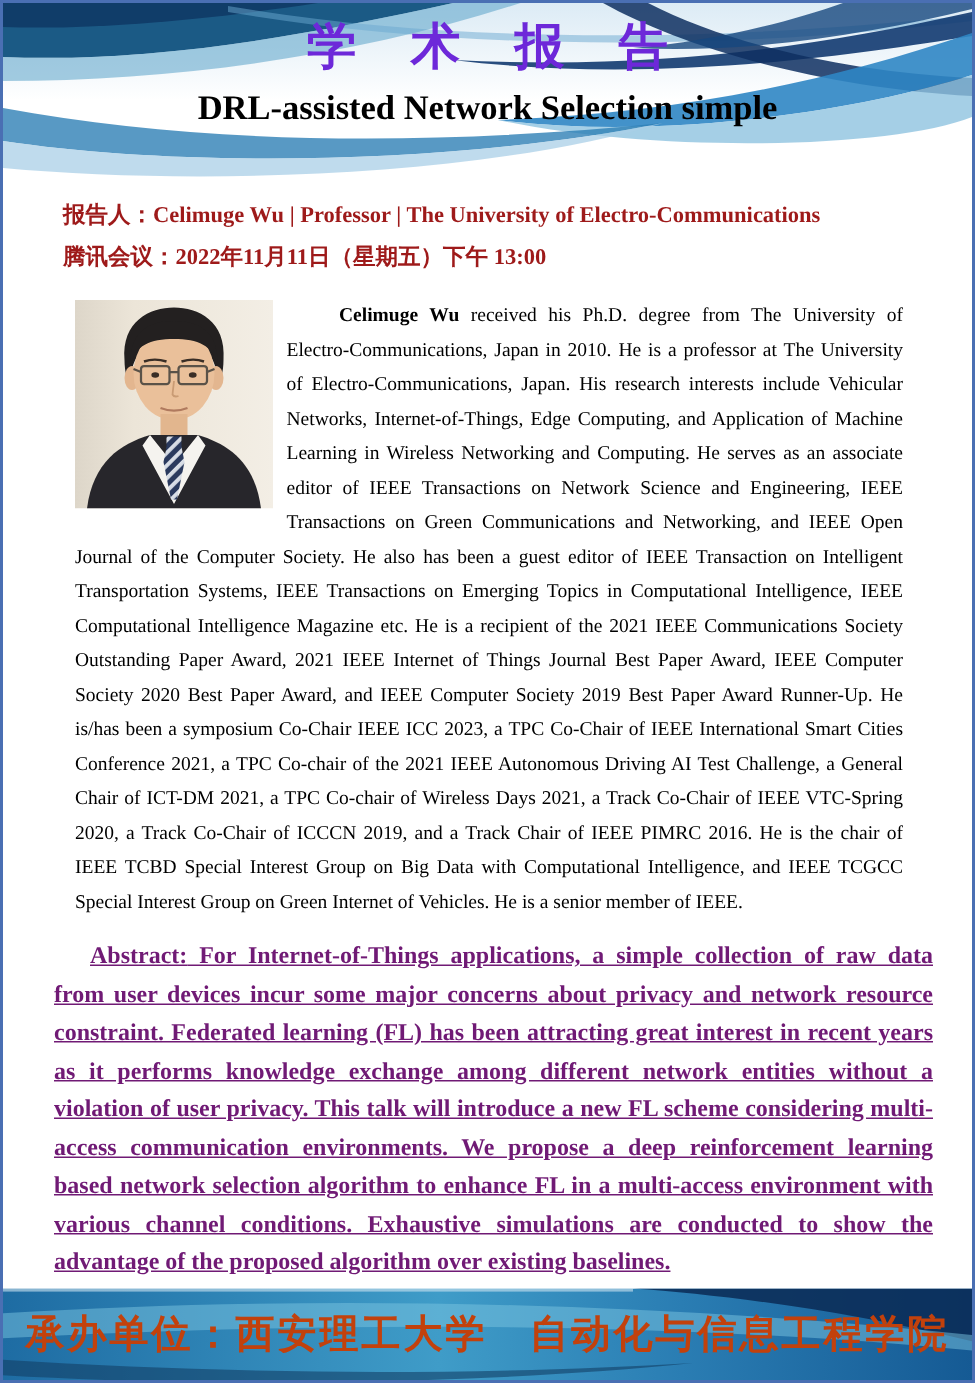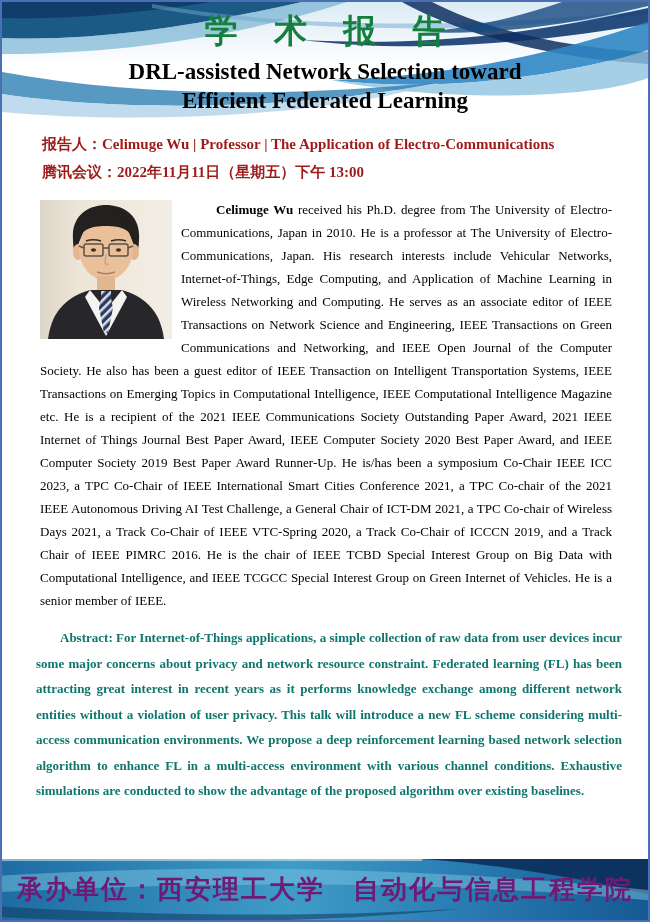--- a/index.html
+++ b/index.html
@@ -11,21 +11,21 @@
     background:#ffffff;
     overflow:hidden;
     font-family:"Liberation Serif", serif;
   }
   
   .banner-top{position:relative;width:646px;height:118px;}
   .banner-top svg{position:absolute;top:0;left:0;width:100%;height:100%;display:block;}
   .banner-text{position:absolute;top:0;left:0;right:0;text-align:center;}
   .cn-title{
     margin-top:7px;
-    font-size:33px;font-weight:bold;color:#15803d;
+    font-size:33px;font-weight:bold;color:#6d28d9;
     letter-spacing:14px;padding-left:14px;
     font-family:"Liberation Serif", serif;
   }
   .en-title{
     font-size:23px;font-weight:bold;color:#000;line-height:29px;
     font-family:"Liberation Serif", serif;
   }
   .en-title.first{margin-top:3px;}
   
   .info{
@@ -37,47 +37,48 @@
     font-family:"Liberation Serif", serif;
   }
   
   .bio{
     margin:12px 36px 0 38px;
     font-size:13px;
     line-height:23px;
     text-align:justify;
     color:#000;
   }
-  .bio p{margin:0;text-indent:35px;}
+  .bio p{margin:10px;text-indent:35px;}
   .photo{
     float:left;
     width:132px;height:139px;
     margin:2px 9px 3px 0;
   }
   .photo svg{display:block;width:100%;height:100%;}
   .bio-name{font-weight:bold;}
   
   .abstract{
     margin:13px 26px 0 34px;
-    font-size:13px;
+    font-size:16px;
     line-height:25.5px;
     font-weight:bold;
     text-align:justify;
-    color:#0f766e;
+    color:#701a75;
+    text-decoration:underline;
   }
   .abstract p{margin:0;text-indent:24px;}
   
   .banner-bottom{
     position:absolute;left:0;right:0;bottom:0;height:61px;
   }
   .banner-bottom svg{position:absolute;top:0;left:0;width:100%;height:100%;display:block;}
   .organizer{
     position:absolute;top:0;left:0;right:0;bottom:0;
     display:flex;align-items:center;justify-content:center;
-    font-size:26px;font-weight:bold;color:#701a75;
+    font-size:26px;font-weight:bold;color:#c2410c;
     letter-spacing:2px;
     font-family:Liberation Sans, sans-serif;
   }
 </style>
 </head>
 <body>
 
 <div class="page">
 
   <header class="banner-top">
@@ -96,27 +97,26 @@
       <path d="M646,6 C520,34 420,44 300,38 C430,54 560,36 646,22 Z" fill="#123a70" opacity="0.9"></path>
       <path d="M400,0 L430,0 C480,26 560,46 646,50 L646,62 C540,56 450,28 400,0 Z" fill="#0e2f60" opacity="0.85"></path>
       <path d="M646,0 L560,0 C520,14 470,26 420,30 C500,34 580,20 646,4 Z" fill="#16477e" opacity="0.8"></path>
       <path d="M646,20 C540,56 440,74 330,78 C440,92 570,72 646,48 Z" fill="#2f86c4" opacity="0.9"></path>
       <path d="M646,48 C570,72 440,92 330,78 C430,100 590,98 646,76 Z" fill="#8fc3e0" opacity="0.8"></path>
       <path d="M0,70 C130,94 280,96 440,80 C300,108 120,110 0,92 Z" fill="#2e7fb5" opacity="0.8"></path>
       <path d="M0,92 C120,110 300,108 440,80 C320,116 130,122 0,110 Z" fill="#aacfe7" opacity="0.75"></path>
     </svg>
     <div class="banner-text">
       <div class="cn-title">学 术 报 告</div>
-      <div class="en-title first">DRL-assisted Network Selection toward</div>
-      <div class="en-title">Efficient Federated Learning</div>
+      <div class="en-title first">DRL-assisted Network Selection simple</div>
     </div>
   </header>
 
   <section class="info">
-    <div><span>报告人：</span><span>Celimuge Wu | Professor | The Application of Electro-Communications</span></div>
+    <div><span>报告人：</span><span>Celimuge Wu | Professor | The University of Electro-Communications</span></div>
     <div><span>腾讯会议：</span><span>2022年11月11日（星期五）下午 13:00</span></div>
   </section>
 
   <section class="bio">
     <p>
       <span class="photo">
         <svg viewBox="0 0 132 139" aria-hidden="true">
           <defs>
             <linearGradient id="bgGrad" x1="0" y1="0" x2="1" y2="0">
               <stop offset="0" stop-color="#ddd6c9"></stop>

